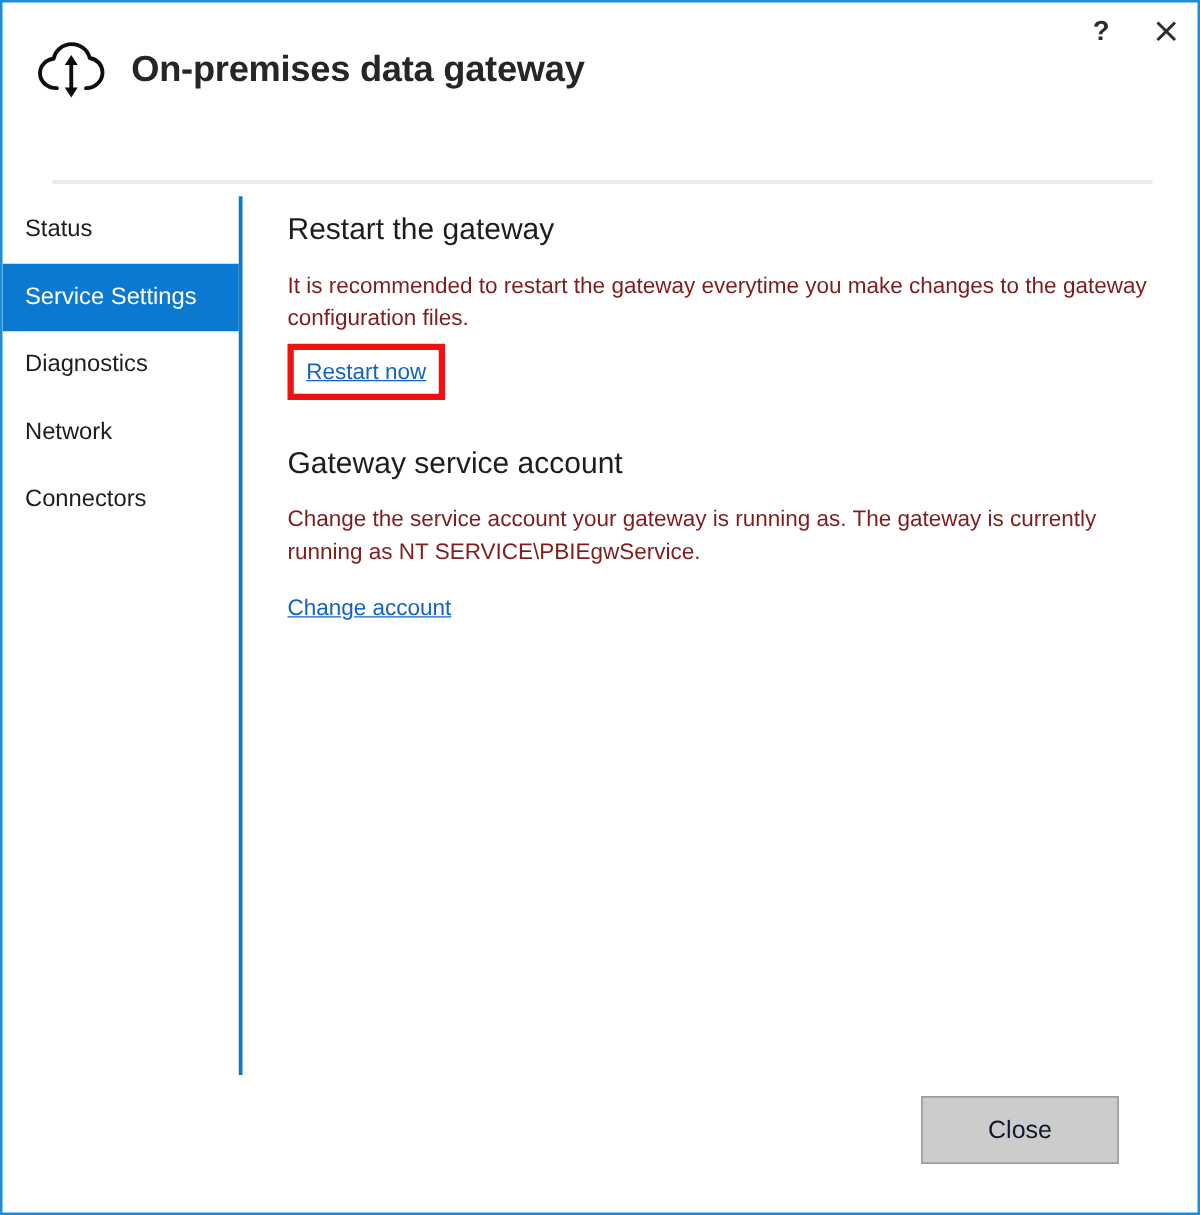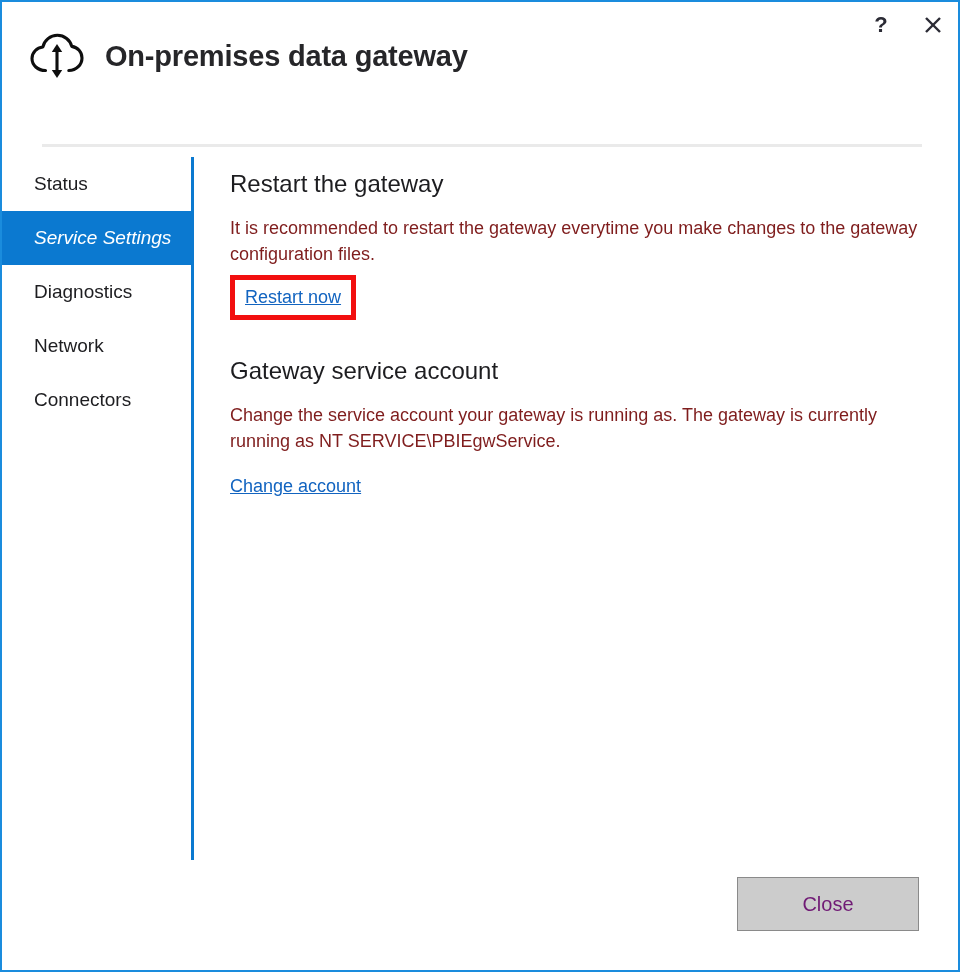--- a/index.html
+++ b/index.html
@@ -81,31 +81,30 @@
   #sidebar {
     position: absolute;
     left: 0;
     top: 155px;
     width: 189px;
   }
   .nav-item {
     height: 54px;
     display: flex;
     align-items: center;
-    padding-left: 32px;
+    padding-left: 18px;
     box-sizing: border-box;
     font-size: 19px;
     color: #1d1d20;
     cursor: pointer;
     user-select: none;
   }
   .nav-item.selected {
     background: #0b79d0;
     color: #ffffff;
-    font-style: italic;
   }
   #sidebar-divider {
     position: absolute;
     left: 189px;
     top: 155px;
     width: 3px;
     height: 703px;
     background: #0b79d0;
   }
 
@@ -155,27 +154,27 @@
   }
 
   #section-account { margin-top: 37px; }
   #change-account-link { margin-top: 22px; }
 
   
   #close-button {
     position: absolute;
     left: 735px;
     top: 875px;
-    width: 182px;
+    width: 158px;
     height: 54px;
     background: #cccccc;
     border: 1px solid #8a8a8a;
     font-family: "Liberation Sans", sans-serif;
     font-size: 20px;
-    color: #701a75;
+    color: #0f172a;
     cursor: pointer;
     padding: 0;
   }
 </style>
 </head>
 <body>
 
 <div id="app-window">
 
   <div id="window-controls">

